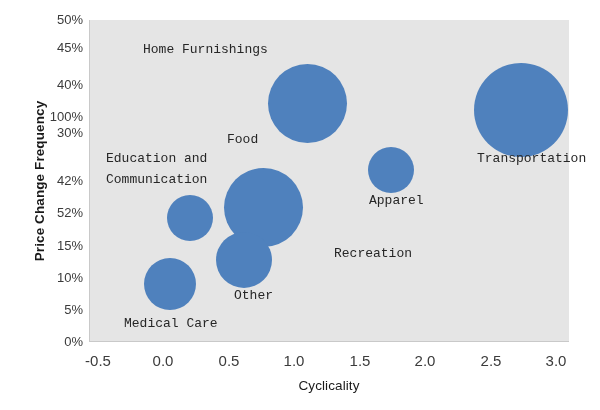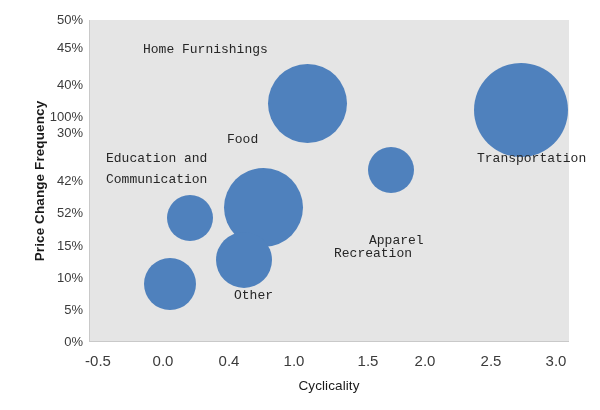--- a/index.html
+++ b/index.html
@@ -137,35 +137,36 @@
     <div class="bubble" style="left:126px; top:212px; width:56px; height:56px;"></div>
 
     <div class="bubble" style="left:54px;  top:238px; width:52px; height:52px;"></div>
 
     <div class="point-label" style="left:53px;  top:22px;">Home Furnishings</div>
 
     <div class="point-label" style="left:387px; top:131px;text-align:right;">Transportation</div>
 
     <div class="point-label" style="left:137px; top:112px;">Food</div>
 
-    <div class="point-label" style="left:279px; top:173px;margin-top:40px;">Apparel</div>
+    <div class="point-label" style="left:279px; top:173px;">Apparel</div>
 
     <div class="point-label" style="left:16px;  top:131px;">Education and</div>
     <div class="point-label" style="left:16px;  top:152px;">Communication</div>
 
     <div class="point-label" style="left:202px; top:226px;margin-left:42px;">Recreation</div>
 
     <div class="point-label" style="left:144px; top:268px;">Other</div>
 
+    <div class="point-label" style="left:34px;  top:296px;">Medical Care</div>
   </div>
 
   <div class="xtick" style="left:98px">-0.5</div>
   <div class="xtick" style="left:163px">0.0</div>
-  <div class="xtick" style="left:229px">0.4</div>
+  <div class="xtick" style="left:229px">0.5</div>
   <div class="xtick" style="left:294px">1.0</div>
-  <div class="xtick" style="left:368px">1.5</div>
+  <div class="xtick" style="left:360px">1.5</div>
   <div class="xtick" style="left:425px">2.0</div>
   <div class="xtick" style="left:491px">2.5</div>
   <div class="xtick" style="left:556px">3.0</div>
 
   <div class="axis-title-x">Cyclicality</div>
 
 </div>
 
 </body></html>

